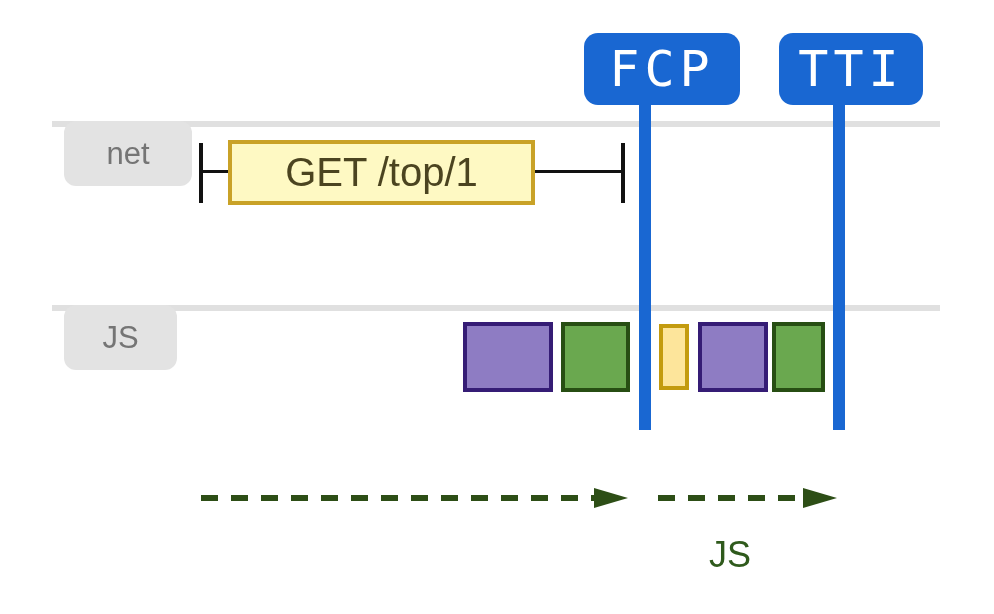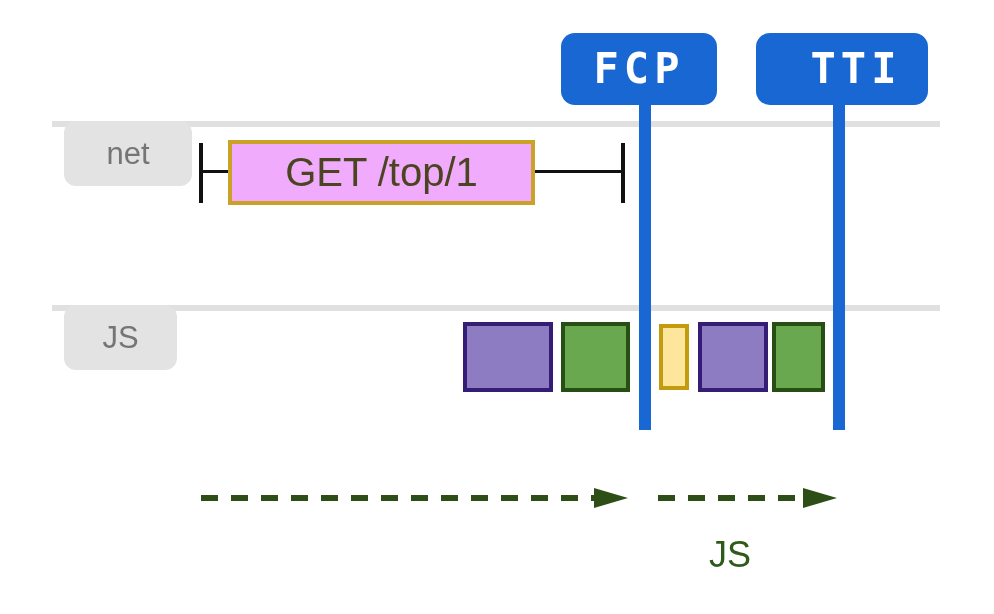--- a/index.html
+++ b/index.html
@@ -58,21 +58,21 @@
     height: 3px;
     background: #111111;
   }
   .request-box {
     position: absolute;
     left: 228px;
     top: 140px;
     width: 307px;
     height: 65px;
     box-sizing: border-box;
-    background: #f0abfc;
+    background: #fef9c3;
     border: 4px solid #c9a227;
     display: flex;
     align-items: center;
     justify-content: center;
     font-size: 40px;
     color: #4b4420;
     white-space: nowrap;
   }
 
   
@@ -107,27 +107,28 @@
     position: absolute;
     top: 33px;
     height: 72px;
     background: #1967d2;
     border-radius: 14px;
     display: flex;
     align-items: center;
     justify-content: center;
     color: #ffffff;
     font-family: "DejaVu Sans Mono", monospace;
-    font-weight: 700;
-    font-size: 42px;
+    font-weight: 400;
+    font-size: 50px;
     letter-spacing: 5px;
     line-height: 1;
+    margin-left: 23px;
   }
   .fcp-badge { left: 561px; width: 156px; }
-  .tti-badge { left: 756px; width: 144px; padding-left: 28px; }
+  .tti-badge { left: 756px; width: 144px; }
 
   
   .arrow-svg { position: absolute; top: 486px; }
   .arrow1 { left: 198px; }
   .arrow2 { left: 657px; }
 
   .phase-label {
     position: absolute;
     top: 534px;
     text-align: center;

